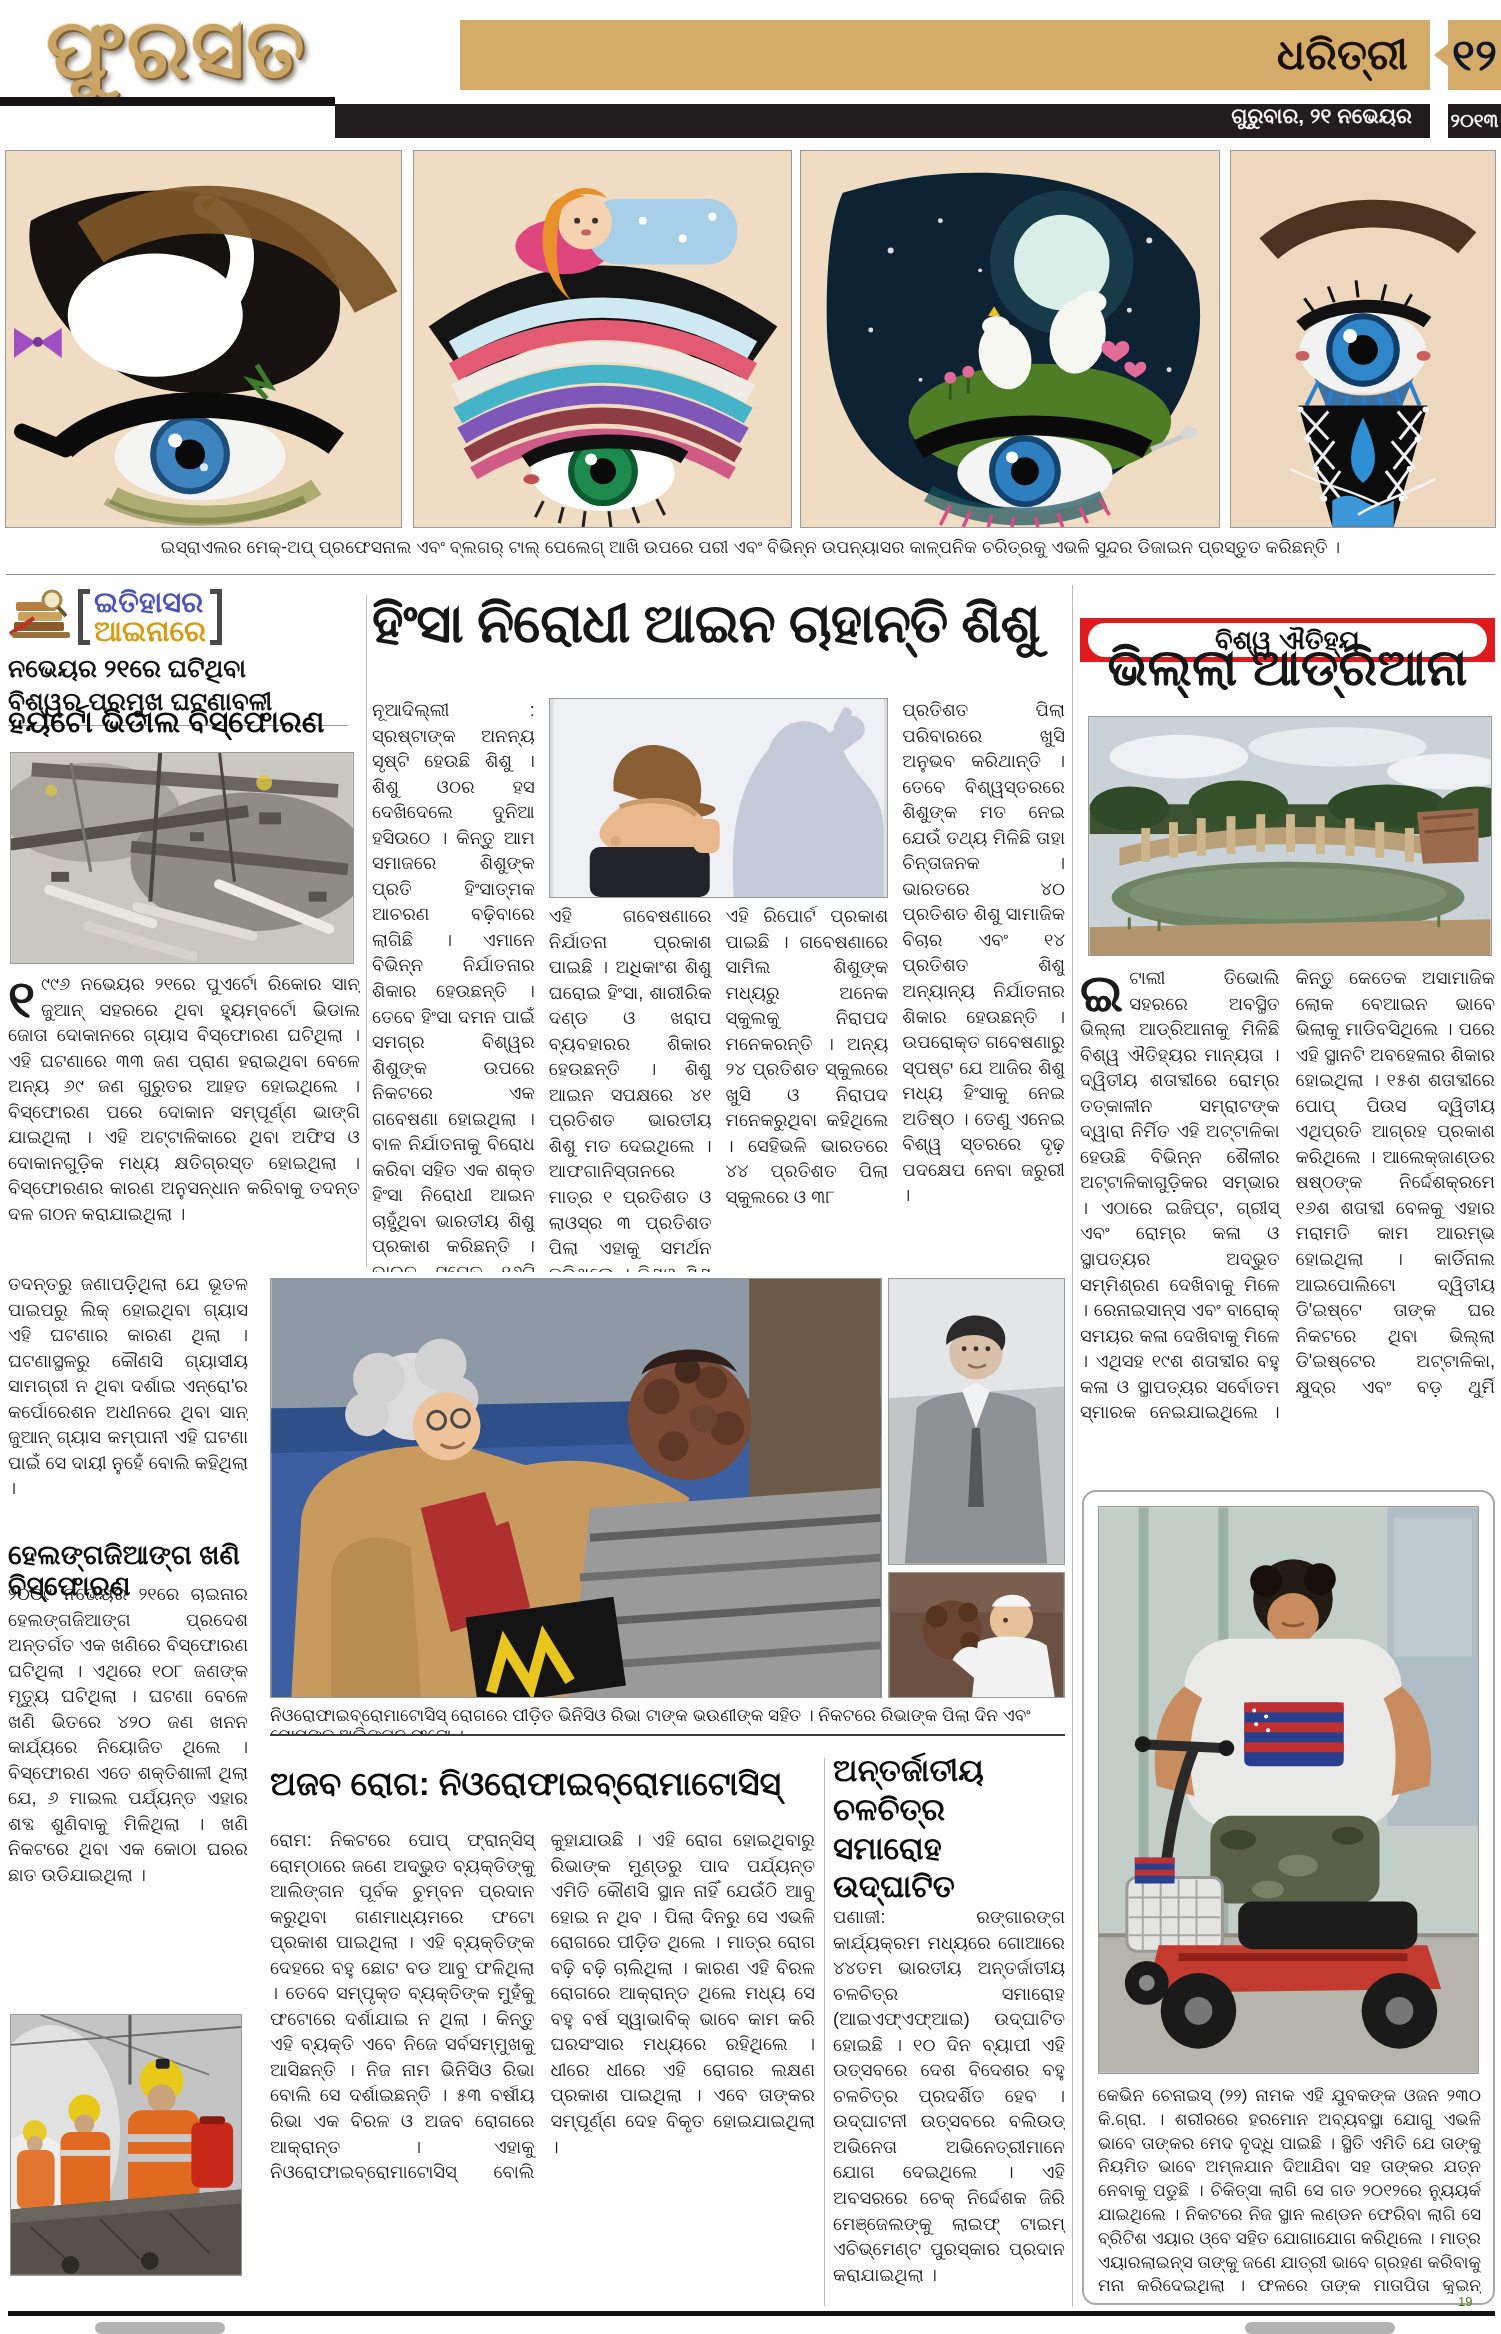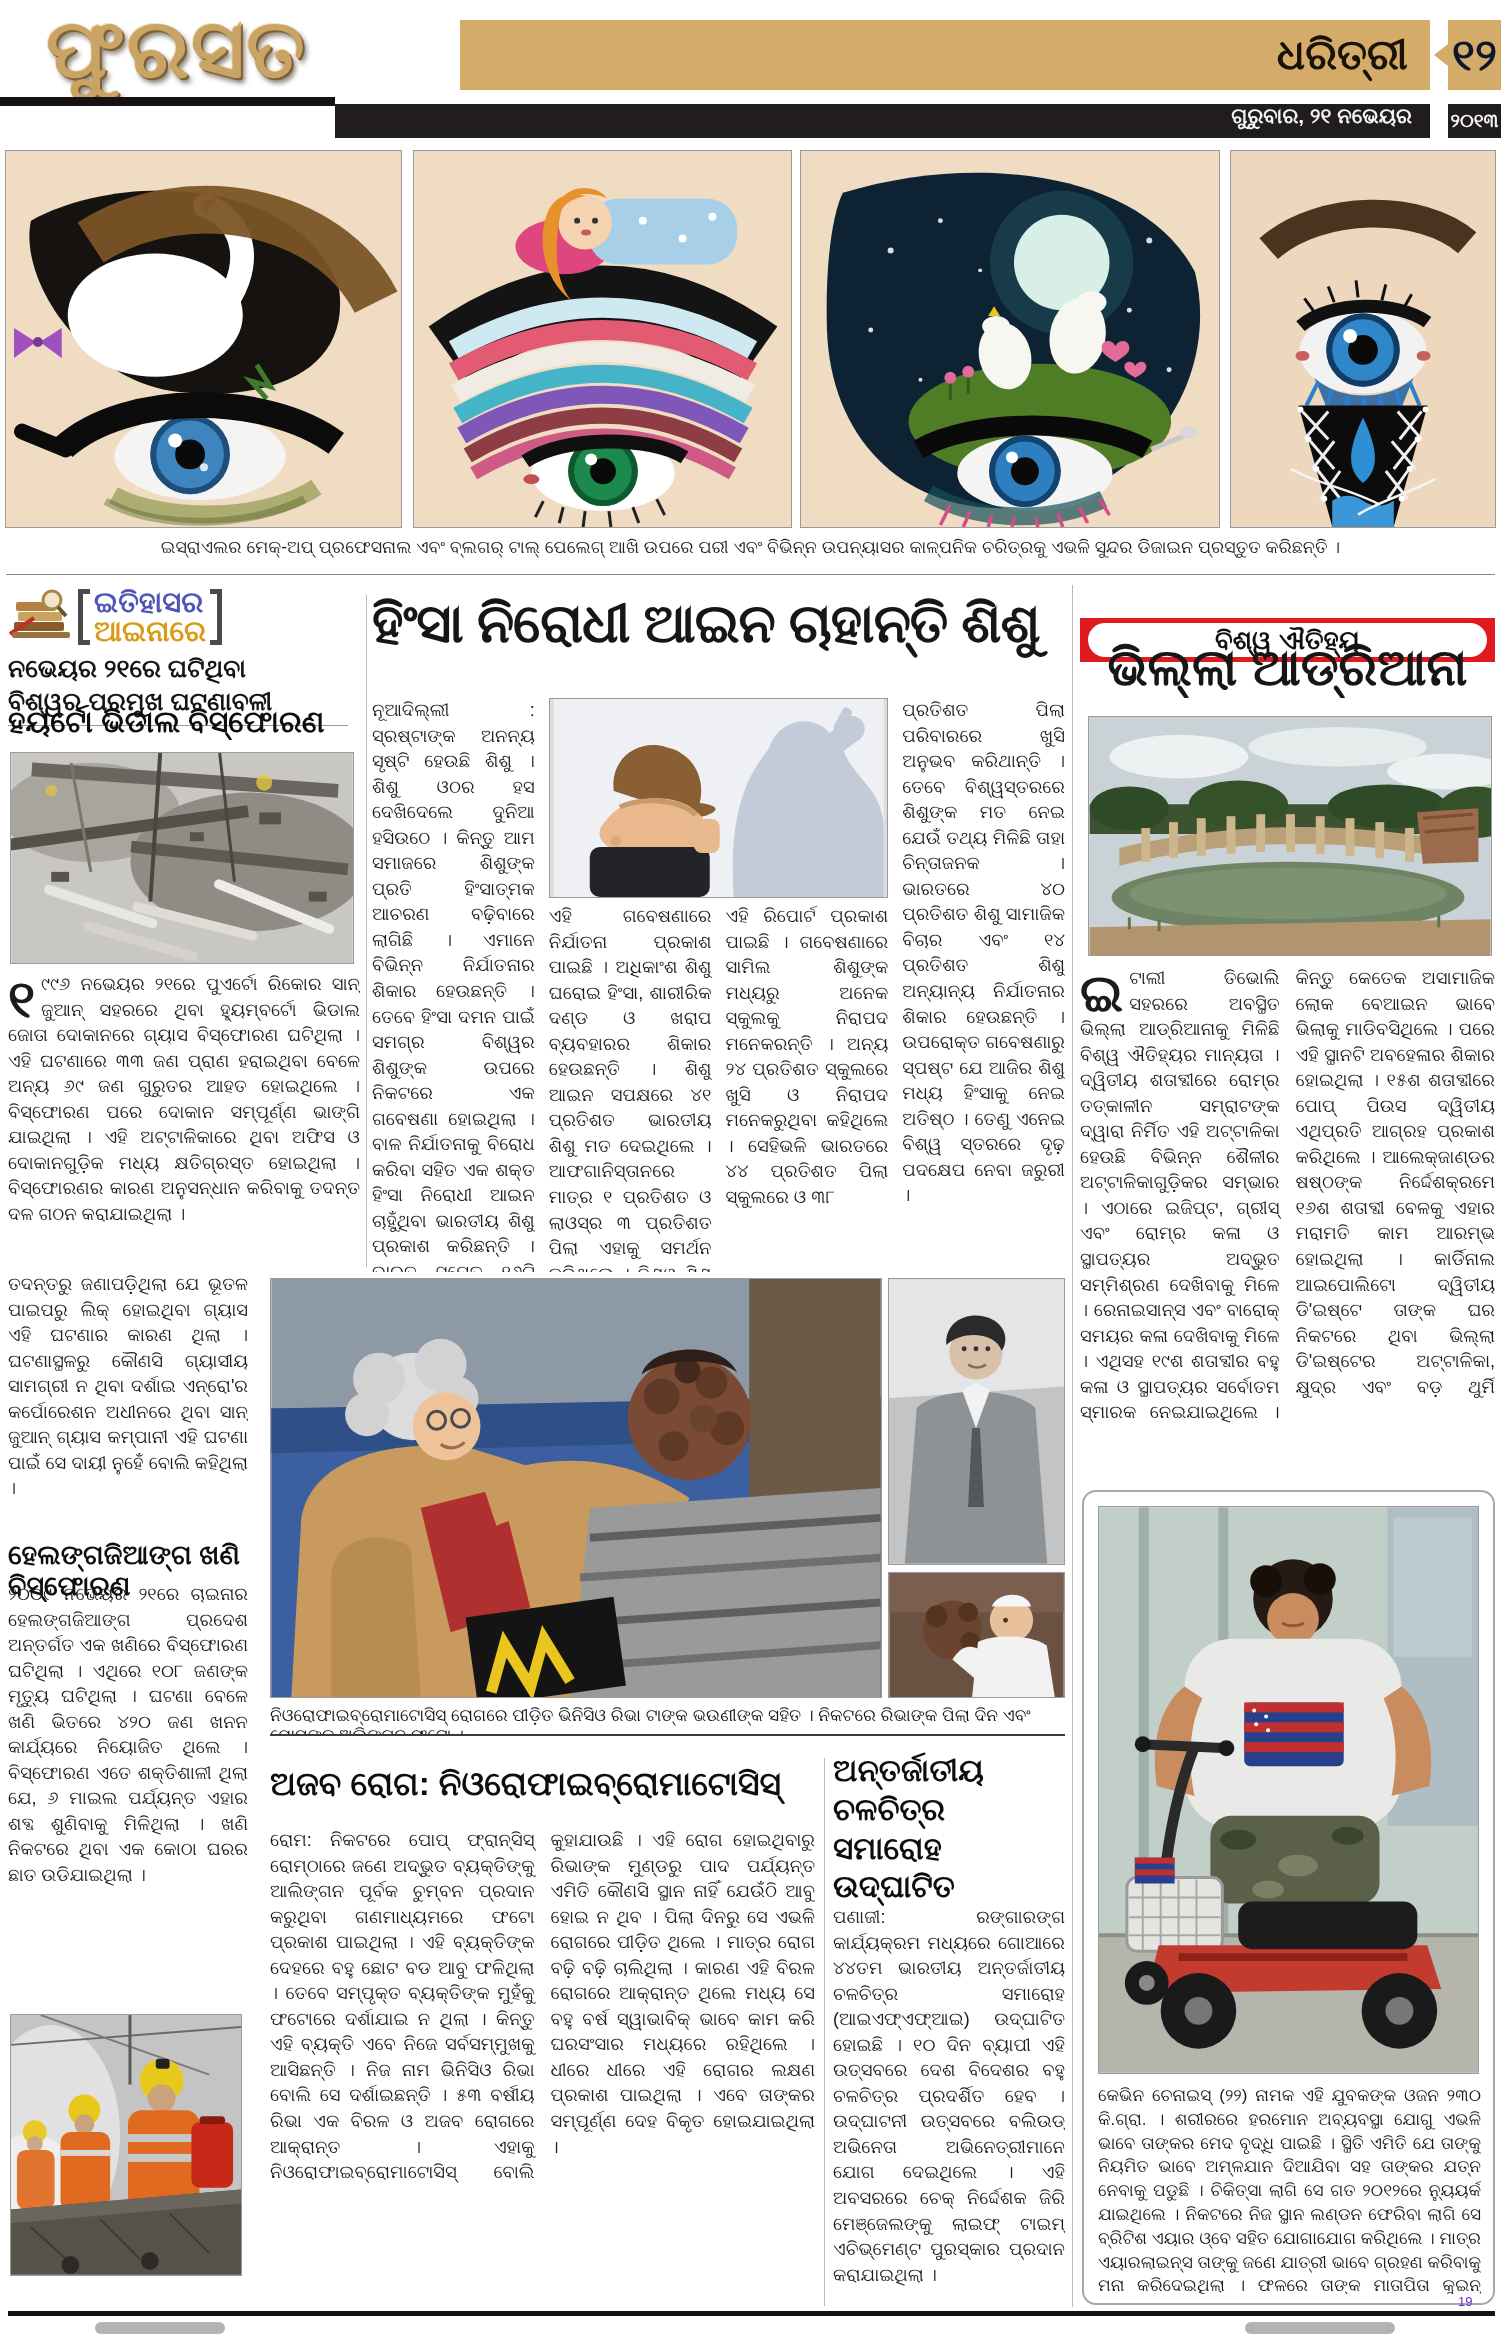--- a/index.html
+++ b/index.html
@@ -85,21 +85,21 @@
   #banner .pill { width:399px; height:34px; background:#ffffff; border-radius:17px; display:flex; align-items:center; justify-content:center; }
   #banner .pill span { font-size:26px; font-weight:700; color:#101010; }
   #her-head { left:1080px; top:638px; width:415px; text-align:center; font-size:51px; font-weight:700; }
   #ruins-photo { left:1088px; top:716px; width:404px; height:240px; }
   #her-body { left:1080px; top:966px; width:415px; height:482px; }
   
   #sc-box { left:1082px; top:1490px; width:413px; height:815px; border:2px solid #a8a8a8; border-radius:14px; background:#fff; }
   #sc-photo { position:absolute; left:14px; top:14px; width:381px; height:568px; }
   #sc-cap { position:absolute; left:14px; top:592px; width:383px; height:210px; font-size:17px; line-height:1.4; text-align:justify; overflow:hidden; }
   
-  #pgmark { left:1458px; top:2294px; font-size:13px; color:#6d28d9; }
+  #pgmark { left:1458px; top:2294px; font-size:13px; color:#4d7c0f; }
   #botrule { left:8px; top:2311px; width:1487px; height:5px; background:#141414; }
   .tab { top:2322px; height:12px; background:#b3b3b3; border-radius:6px; }
 </style>
 </head>
 <body>
 
 <div id="page">
 
   <div id="logo" class="abs clip">ଫୁରସତ</div>
   <div id="tanbar" class="abs">

